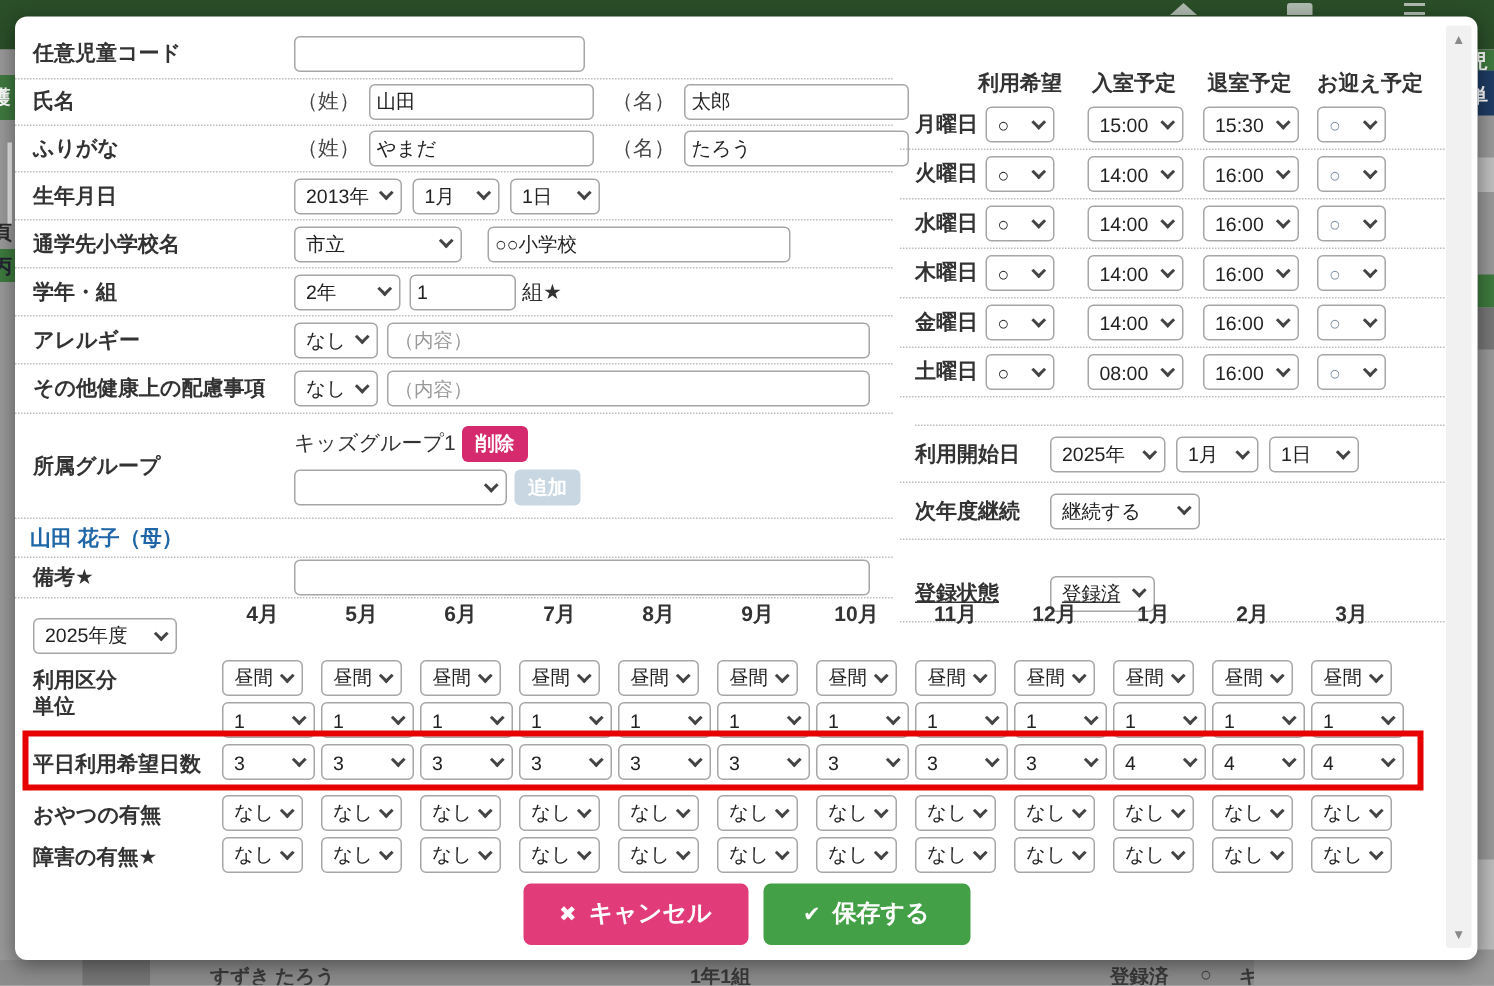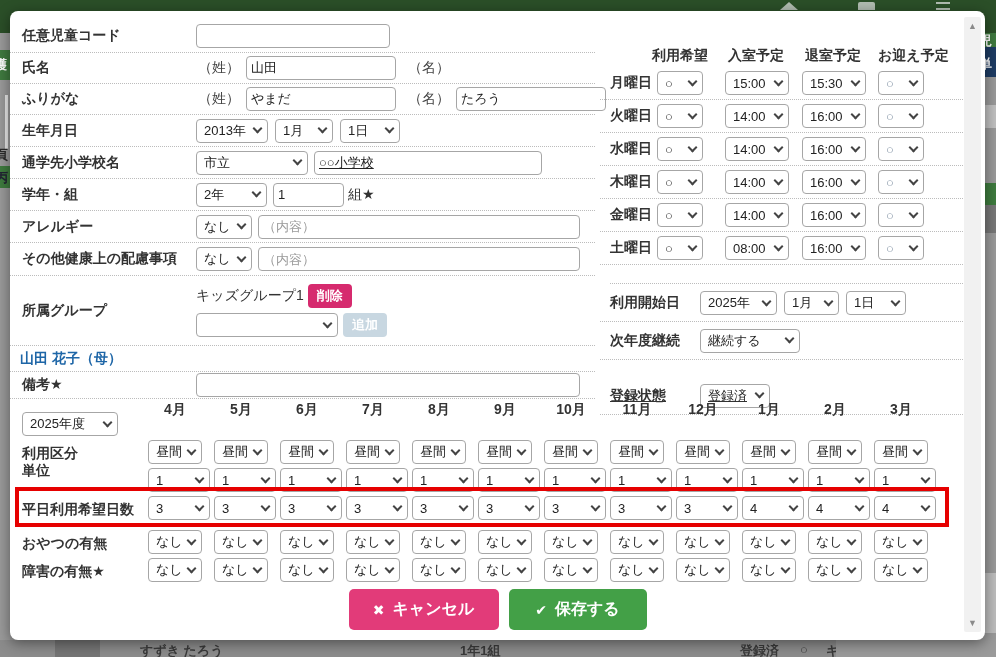--- a/index.html
+++ b/index.html
@@ -116,20 +116,21 @@
       <span class="flabel">任意児童コード</span>
       <span class="lctrl">
           <input class="inp" style="width: 194px;">
         </span>
     </div>
     <div class="lrow" style="top:42px;height:31px;">
       <span class="flabel">氏名</span>
       <span class="paren">（姓）</span>
       <input class="inp" style="width: 150px;" value="山田">
       <span class="paren">（名）</span>
+      <input class="inp" style="width: 150px;" value="太郎">
     </div>
     <div class="lrow" style="top:73px;height:31px;">
       <span class="flabel">ふりがな</span>
       <span class="paren">（姓）</span>
       <input class="inp" style="width: 150px;" value="やまだ">
       <span class="paren">（名）</span>
       <input class="inp" style="width: 150px;" value="たろう">
     </div>
     <div class="lrow" style="top:104px;height:32px;">
       <span class="flabel">生年月日</span>
@@ -148,21 +149,21 @@
           </span>
       </span>
     </div>
     <div class="lrow" style="top:136px;height:32px;">
       <span class="flabel">通学先小学校名</span>
       <span class="lctrl">
         <span class="sel" style="width:112px;">
             <span class="v">市立</span>
             <span class="chev"></span>
           </span>
-        <input class="inp" style="width: 228px; margin-left: 6px; text-decoration: underline;" value="○○小学校">
+        <input class="inp" style="width: 202px; margin-left: 17px;" value="○○小学校">
       </span>
     </div>
     <div class="lrow" style="top:168px;height:32px;">
       <span class="flabel">学年・組</span>
       <span class="lctrl">
         <span class="sel" style="width:71px;">
             <span class="v">2年</span>
             <span class="chev"></span>
           </span>
         <input class="inp" style="width: 71px; margin-left: 6px;" value="1">

